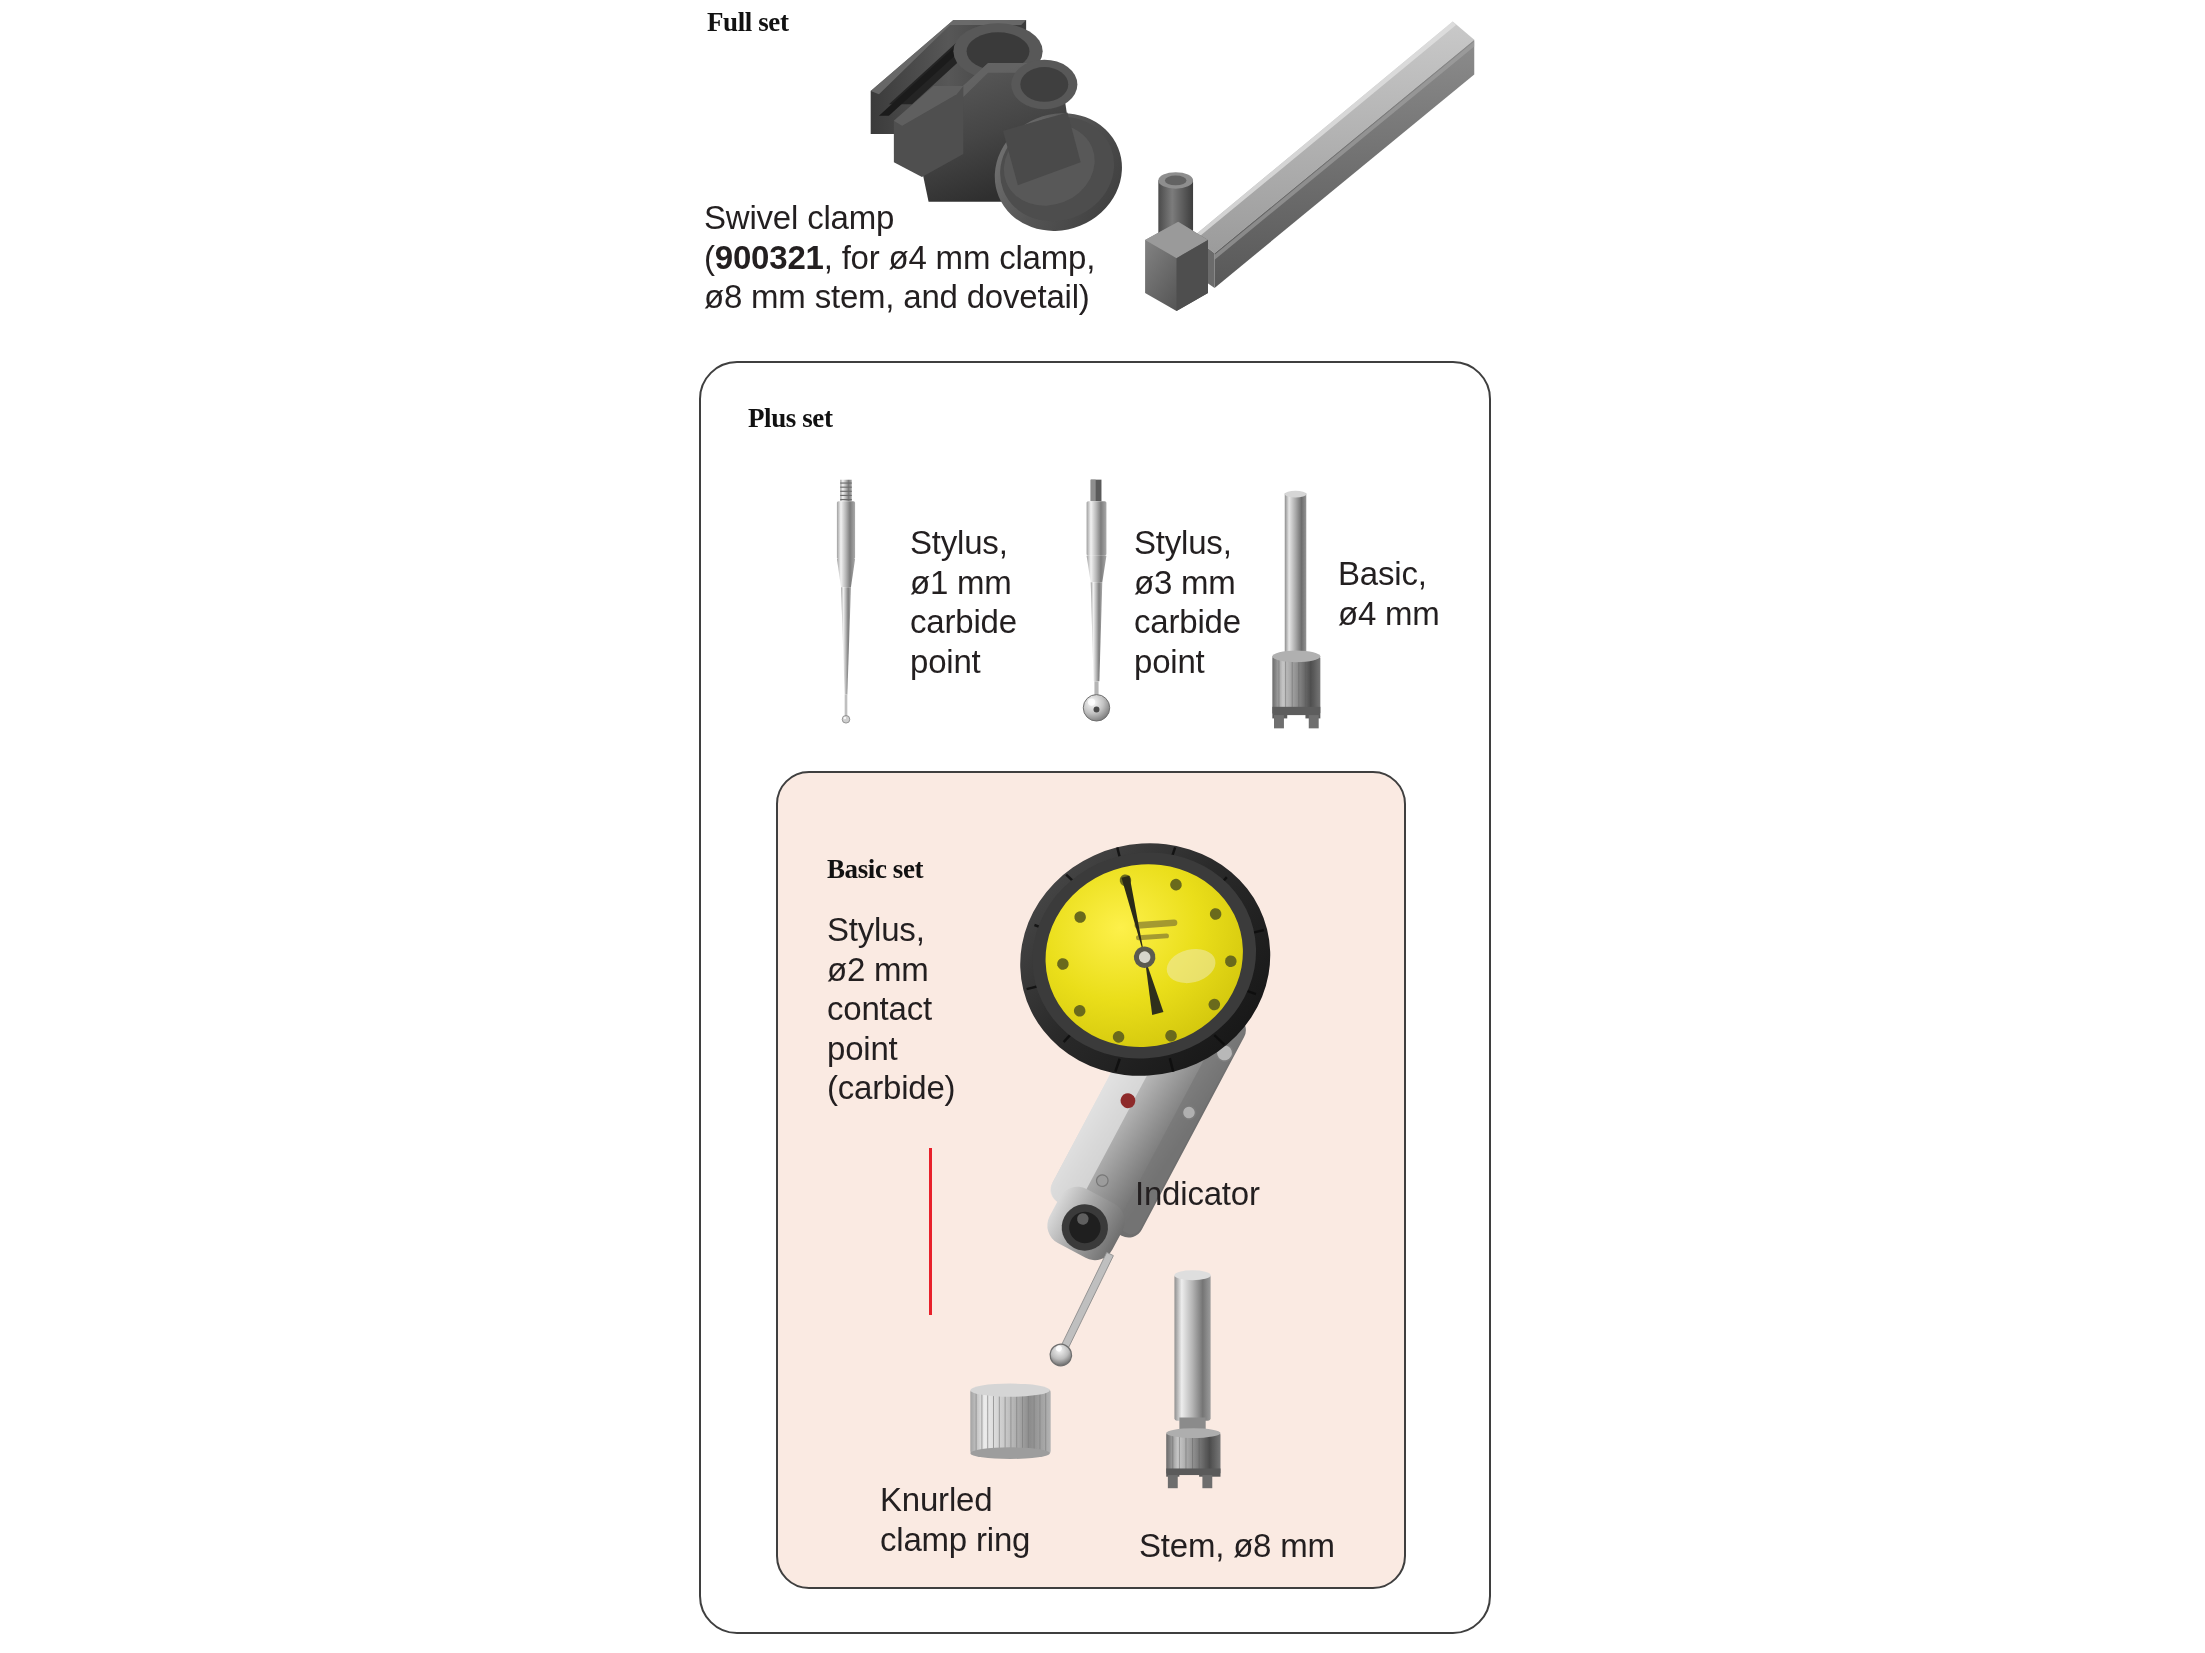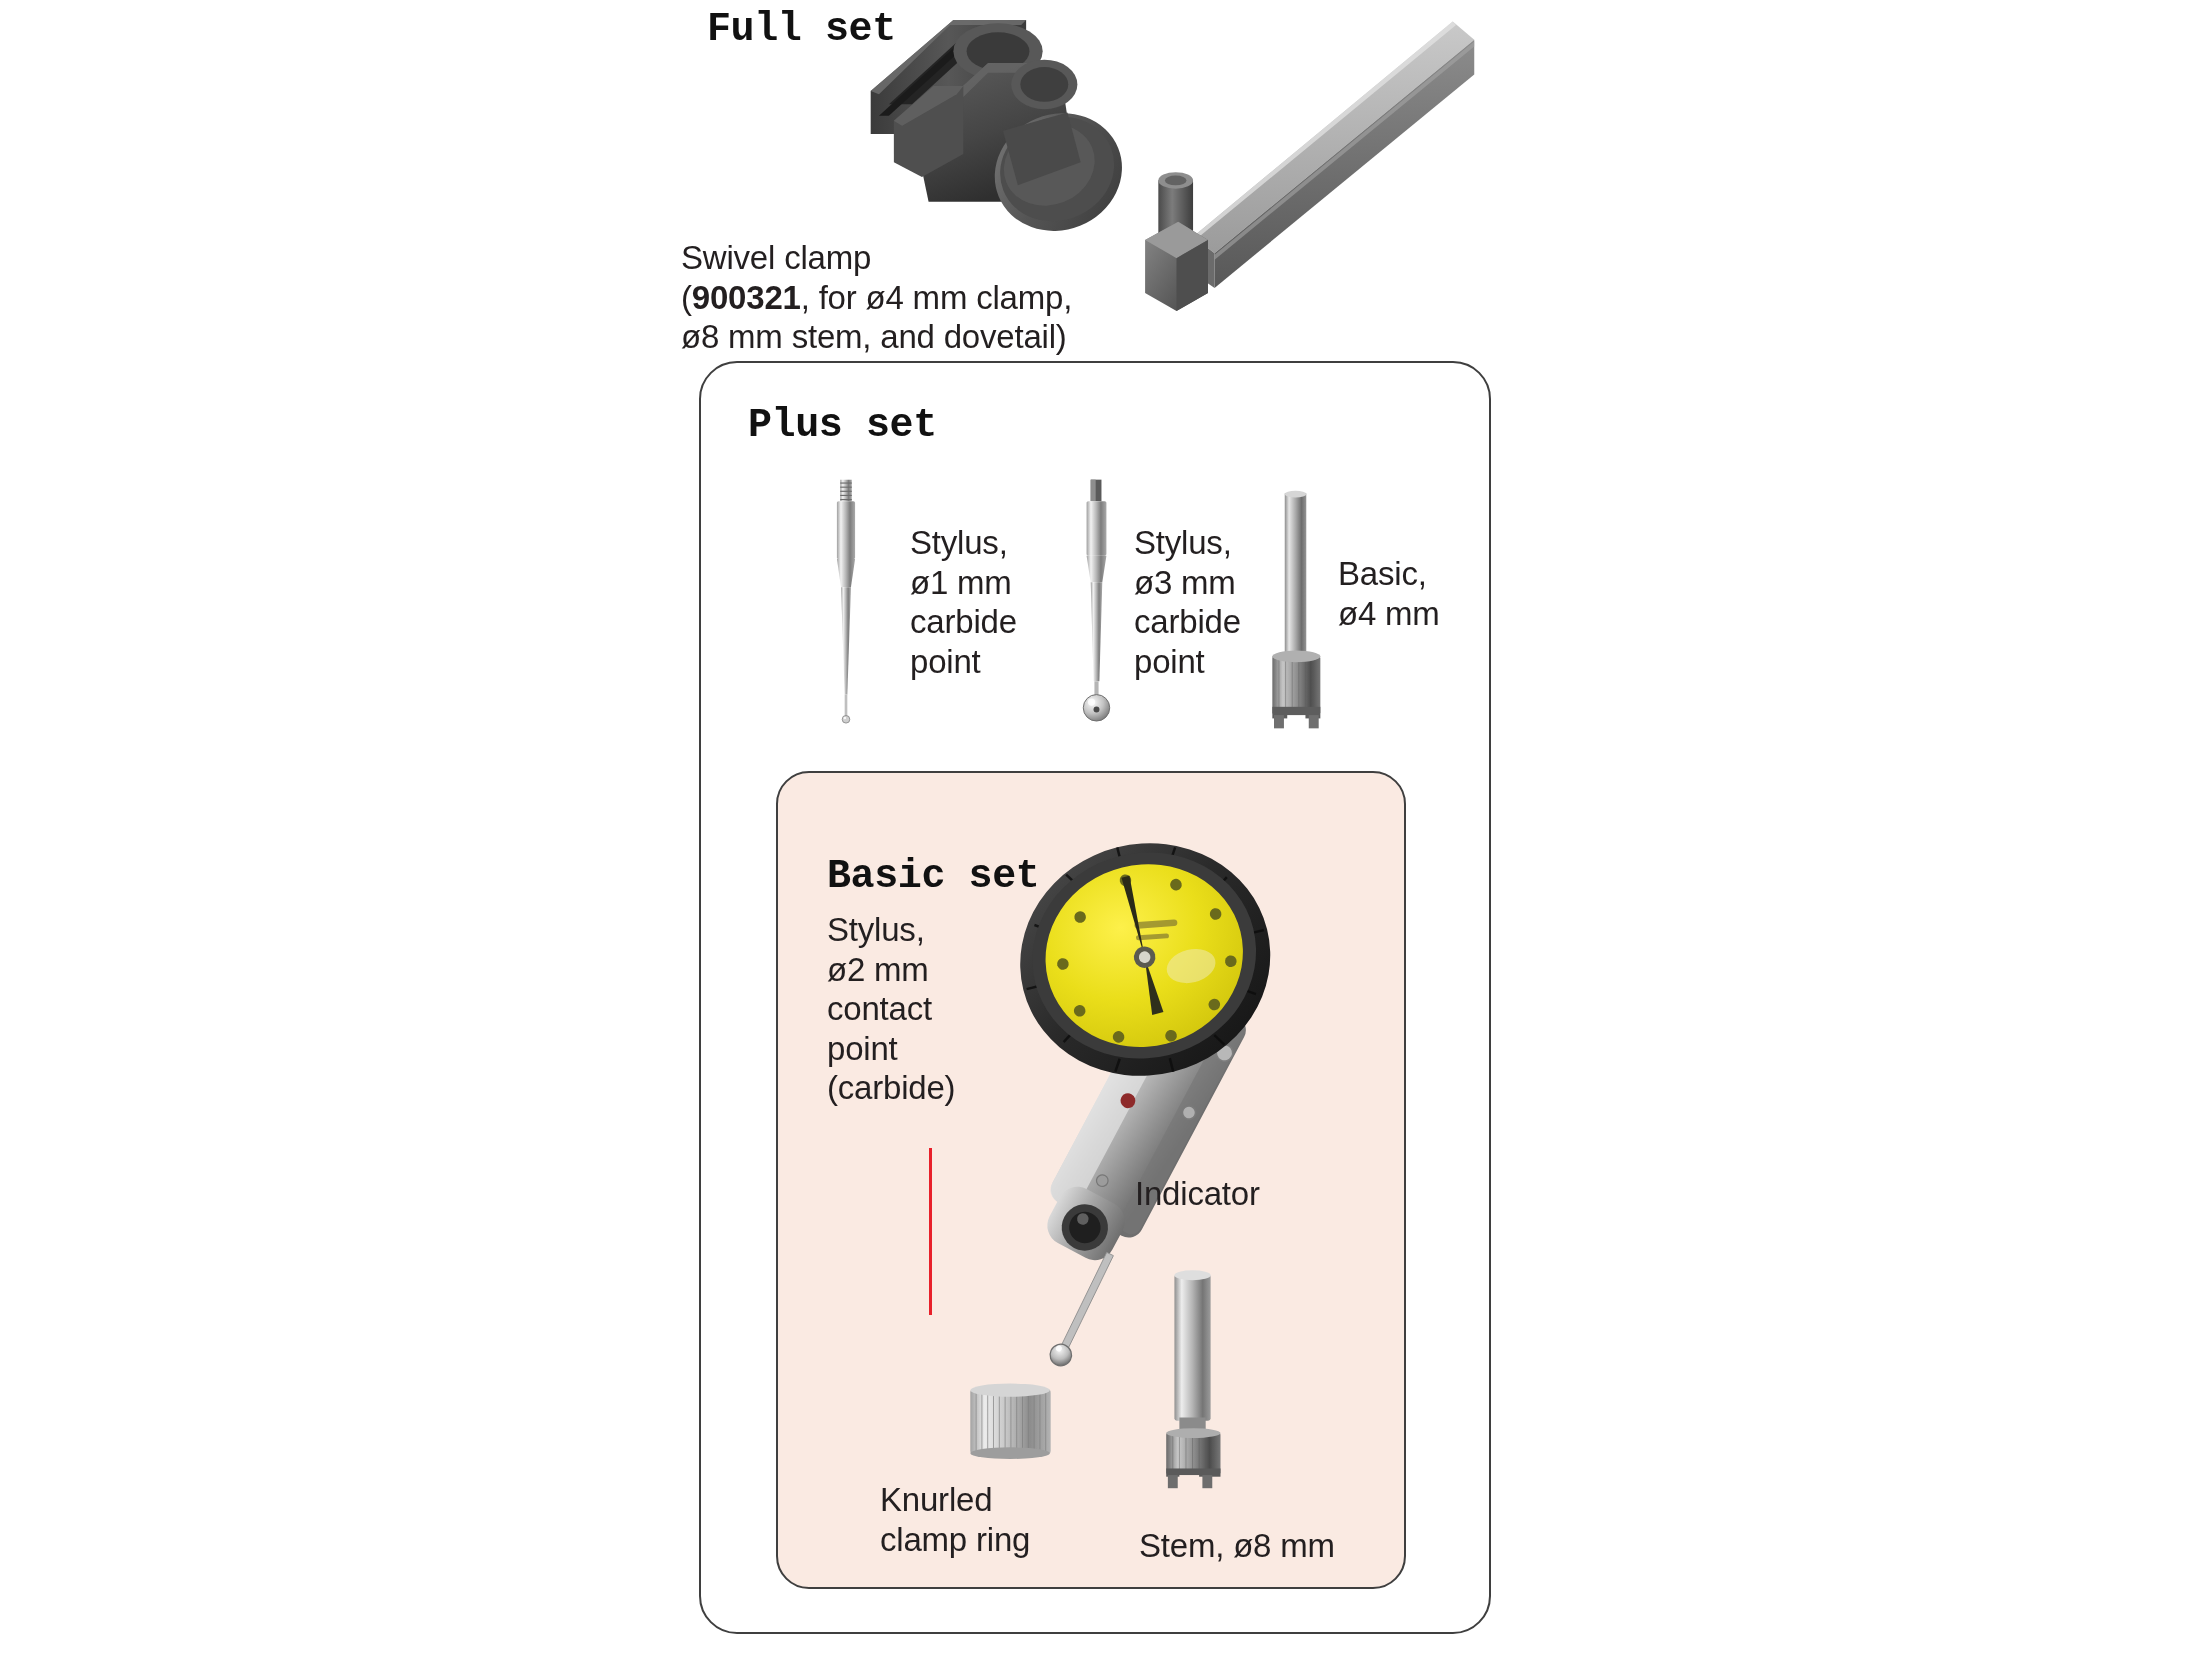--- a/index.html
+++ b/index.html
@@ -28,23 +28,23 @@
     position: absolute;
     font-family: "Liberation Sans", sans-serif;
     font-size: 33px;
     line-height: 1.20;
     color: #231f20;
     letter-spacing: -0.2px;
     white-space: pre-line;
   }
   .heading {
     position: absolute;
-    font-family: Liberation Mono, monospace;
+    font-family: Liberation Serif, serif;
     font-weight: bold;
-    font-size: 40px;
+    font-size: 27px;
     color: #111111;
     letter-spacing: -0.4px;
     white-space: nowrap;
   }
   .bold-inline { font-weight: bold; }
 
   
   .frame-plus {
     position: absolute;
     left: 699px; top: 361px;
@@ -148,21 +148,21 @@
         <ellipse cx="235" cy="186" rx="70" ry="62" fill="#4d4d4d"></ellipse>
         <ellipse cx="228" cy="178" rx="56" ry="48" fill="#5c5c5c" opacity="0.7"></ellipse>
       </g>
       <path d="M168 140 L246 118 L262 178 L186 206 Z" fill="#4a4a4a"></path>
 
       <path d="M36 128 L84 86 L120 86 L120 168 L70 196 L36 178 Z" fill="#4f4f4f"></path>
       <path d="M36 128 L84 86 L120 86 L112 96 L46 134 Z" fill="#6b6b6b" opacity="0.6"></path>
     </svg>
   </div>
 
-  <div class="lbl" style="left:681px; top:198px; width:430px;margin-top:40px;"><span>Swivel clamp</span><br><span>(</span><span class="bold-inline">900321</span><span>, for ø4 mm clamp,</span><br><span>ø8 mm stem, and dovetail)</span></div>
+  <div class="lbl" style="left:704px; top:198px; width:430px;"><span>Swivel clamp</span><br><span>(</span><span class="bold-inline">900321</span><span>, for ø4 mm clamp,</span><br><span>ø8 mm stem, and dovetail)</span></div>
 
   <div class="art holding-bar">
     <svg width="331" height="306" viewBox="0 0 400 370">
       <defs>
         <linearGradient id="gBarTop" x1="0" y1="0" x2="0" y2="1">
           <stop offset="0%" stop-color="#c9c9c9"></stop>
           <stop offset="100%" stop-color="#9b9b9b"></stop>
         </linearGradient>
         <linearGradient id="gBarSide" x1="0" y1="0" x2="0" y2="1">
           <stop offset="0%" stop-color="#8c8c8c"></stop>

